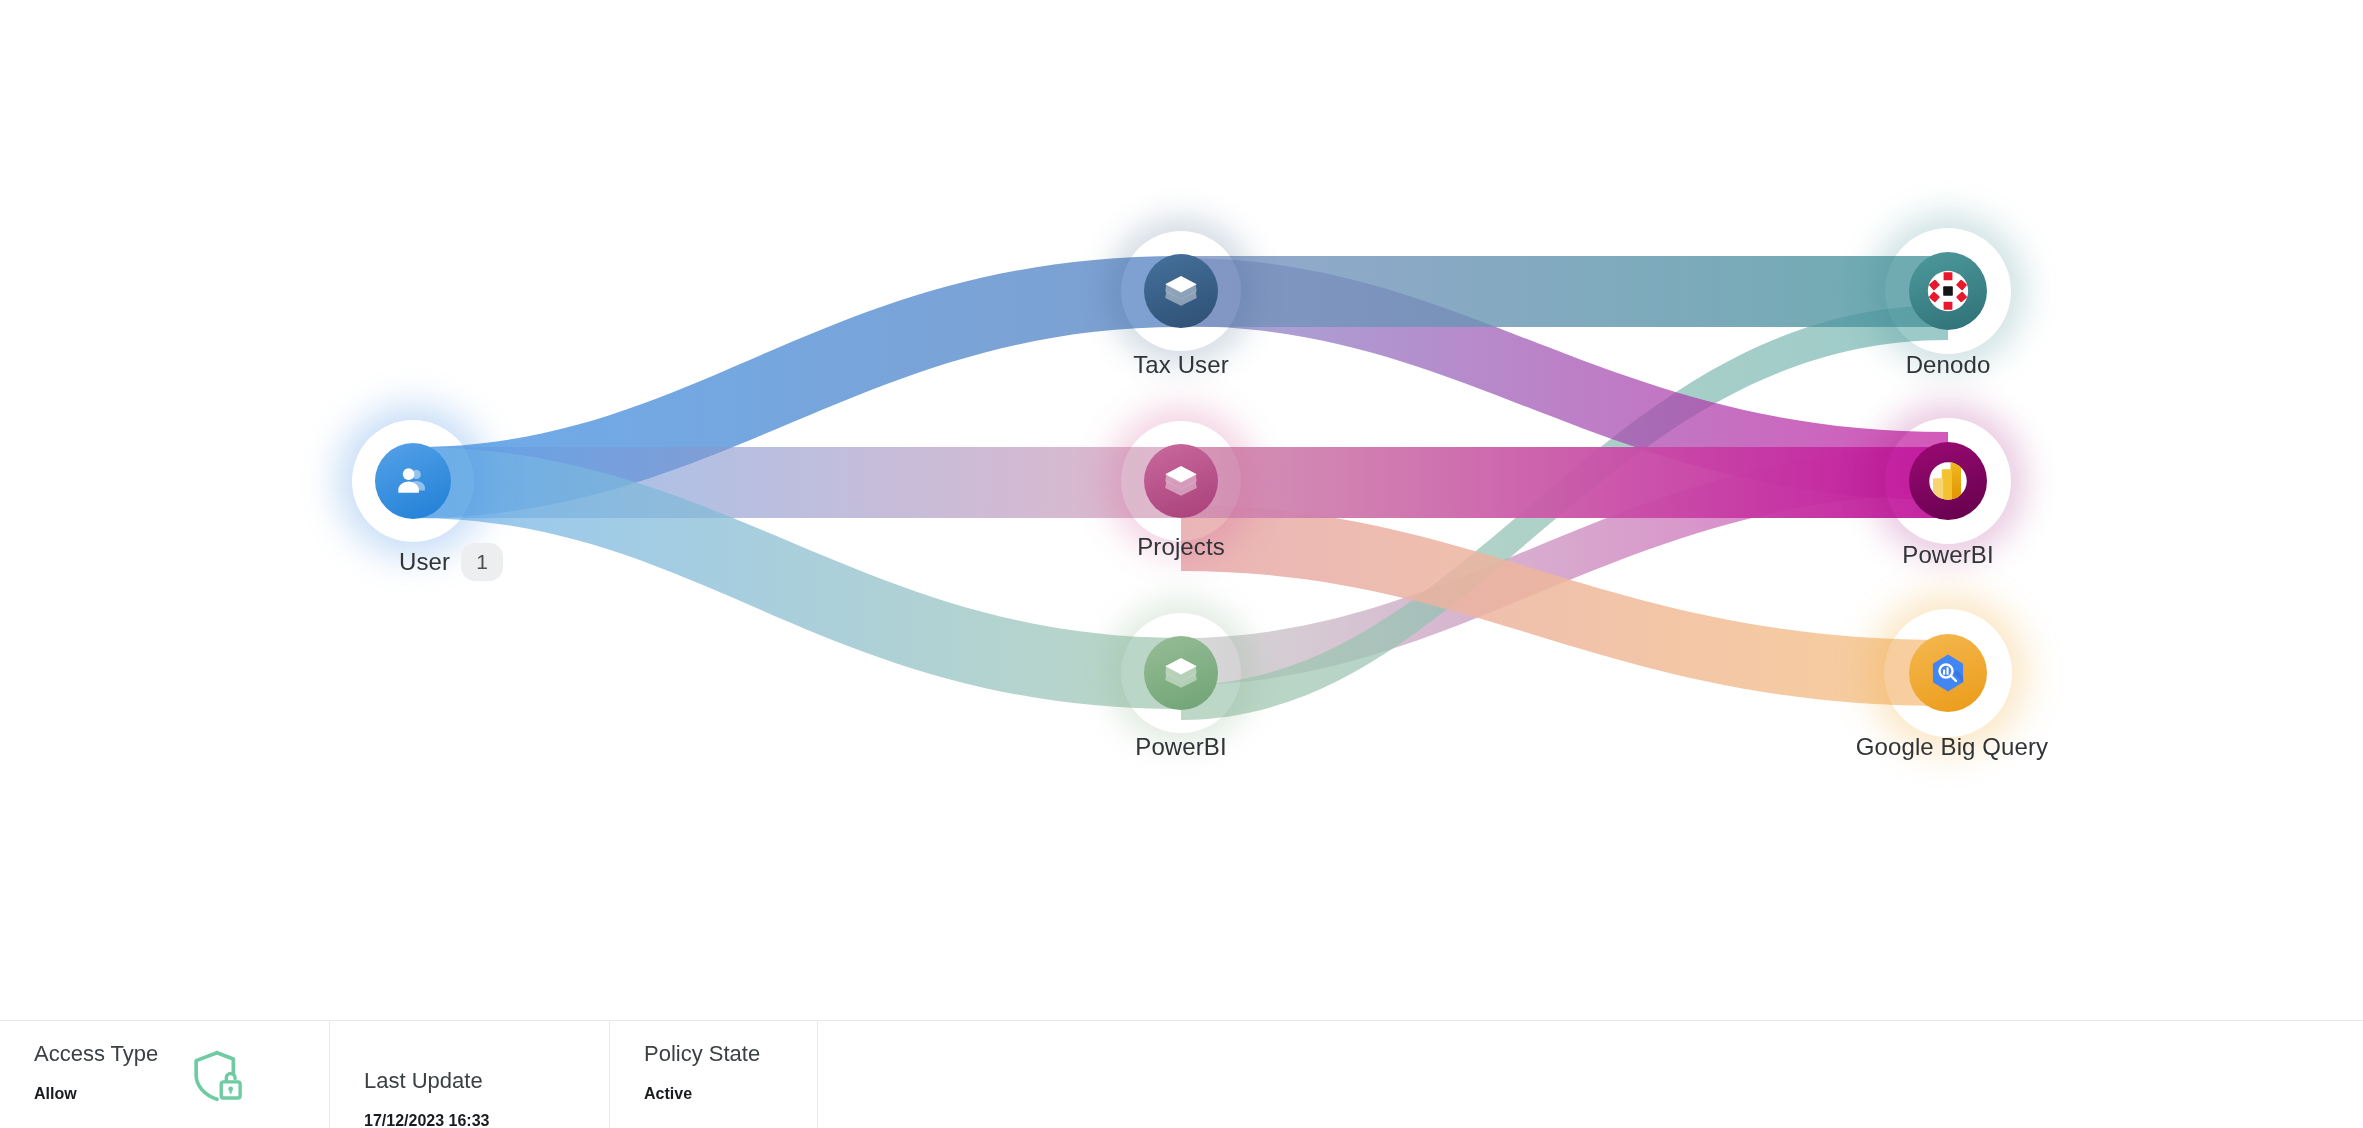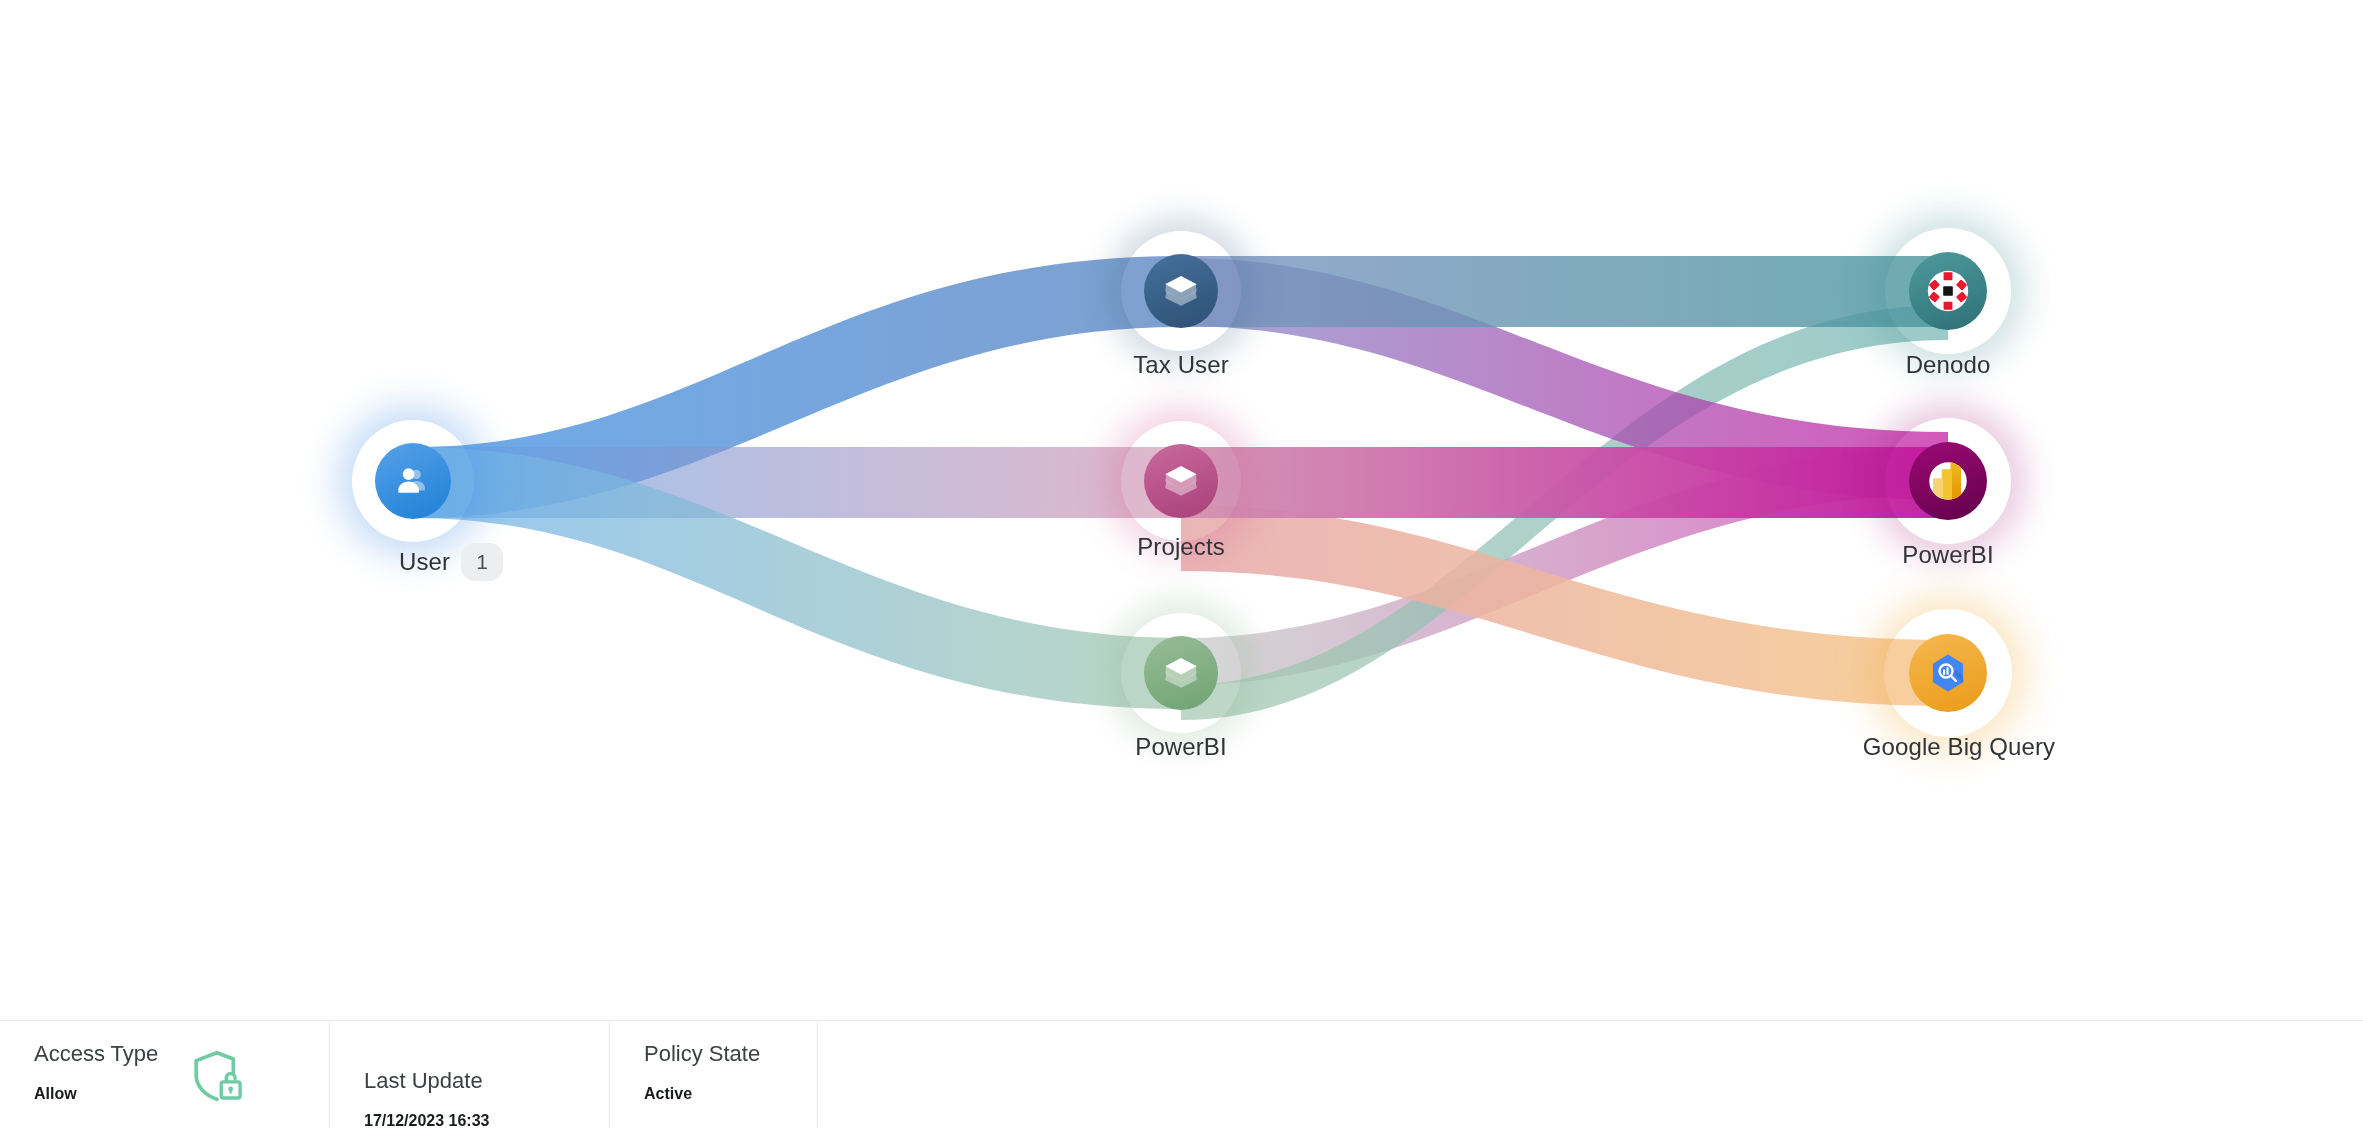--- a/index.html
+++ b/index.html
@@ -299,21 +299,21 @@
           <g fill="none" stroke="#ffffff" stroke-width="1.9">
             <circle cx="18.4" cy="18.4" r="5.2"></circle>
             <line x1="22.3" y1="22.3" x2="26.4" y2="26.4" stroke-linecap="round"></line>
           </g>
           <g fill="#ffffff">
             <rect x="16.0" y="17.2" width="1.7" height="4.2" rx="0.5"></rect>
             <rect x="18.8" y="15.3" width="1.7" height="6.1" rx="0.5"></rect>
           </g>
         </svg>
     </div>
-    <div class="node-label" style="left:11px; top:60px;align-items:flex-end;">
+    <div class="node-label" style="left:4px; top:60px;align-items:flex-end;">
       <span>Google Big Query</span>
     </div>
   </div>
 
   <div id="footer">
 
     <div class="footer-cell c1">
       <div class="fc-texts">
         <div class="footer-key">Access Type</div>
         <div class="footer-val">Allow</div>

